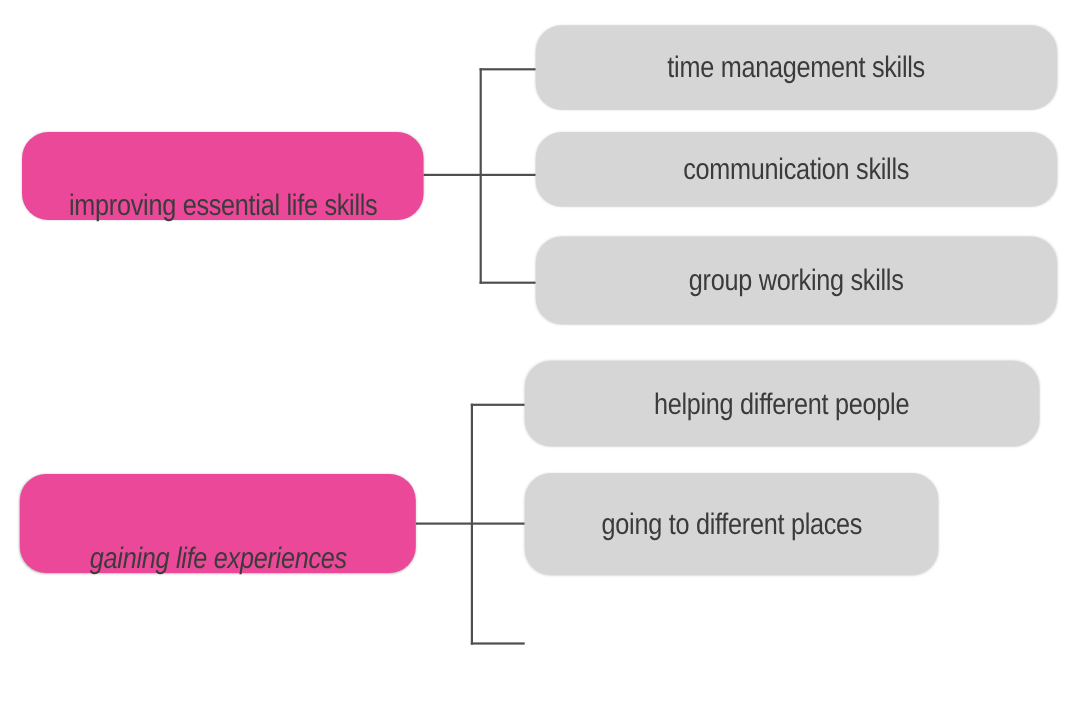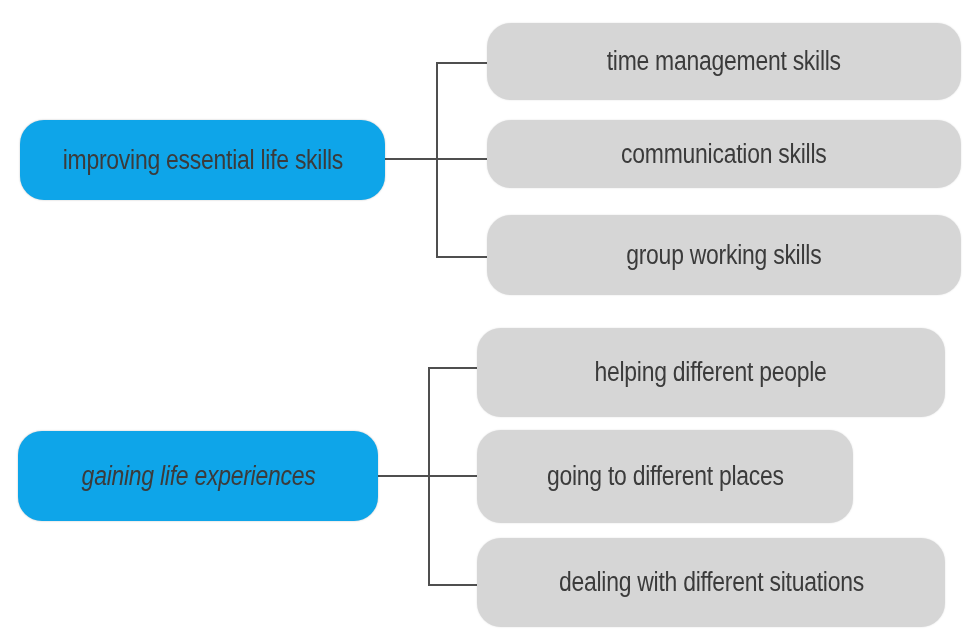--- a/index.html
+++ b/index.html
@@ -18,22 +18,23 @@
   .node {
     position: absolute;
     border-radius: 24px;
     display: flex;
     align-items: center;
     justify-content: center;
     box-sizing: border-box;
     z-index: 2;
   }
   .node.parent {
-    background: #0ea5e9;
+    background: #ec4899;
     box-shadow: 0 0 2px rgba(0,0,0,0.25);
+    align-items: flex-end;
   }
   .node.child {
     background: #d6d6d6;
     box-shadow: 0 0 2px rgba(0,0,0,0.12);
   }
   .label {
     color: #3b3b3b;
     font-size: 27px;
     font-weight: 400;
     white-space: nowrap;
@@ -73,30 +74,27 @@
 
   <div class="line h" style="left:385px; top:158px; width:102px;"></div>
   <div class="line v" style="left:436px; top:62px; height:196px;"></div>
   <div class="line h" style="left:436px; top:62px; width:51px;"></div>
   <div class="line h" style="left:436px; top:256px; width:51px;"></div>
 
   <div class="node parent" style="left:18px; top:431px; width:360px; height:90px;font-style:italic;">
     <span class="label">gaining life experiences</span>
   </div>
 
-  <div class="node child" style="left:477px; top:328px; width:468px; height:89px;">
+  <div class="node child" style="left:477px; top:328px; width:468px; height:78px;">
     <span class="label">helping different people</span>
   </div>
 
   <div class="node child" style="left:477px; top:430px; width:376px; height:93px;">
     <span class="label">going to different places</span>
   </div>
 
-  <div class="node child" style="left:477px; top:538px; width:468px; height:89px;">
-    <span class="label">dealing with different situations</span>
-  </div>
 
   <div class="line h" style="left:378px; top:475px; width:99px;"></div>
   <div class="line v" style="left:428px; top:367px; height:219px;"></div>
   <div class="line h" style="left:428px; top:367px; width:49px;"></div>
   <div class="line h" style="left:428px; top:584px; width:49px;"></div>
 
 </div>
 
 </body></html>

